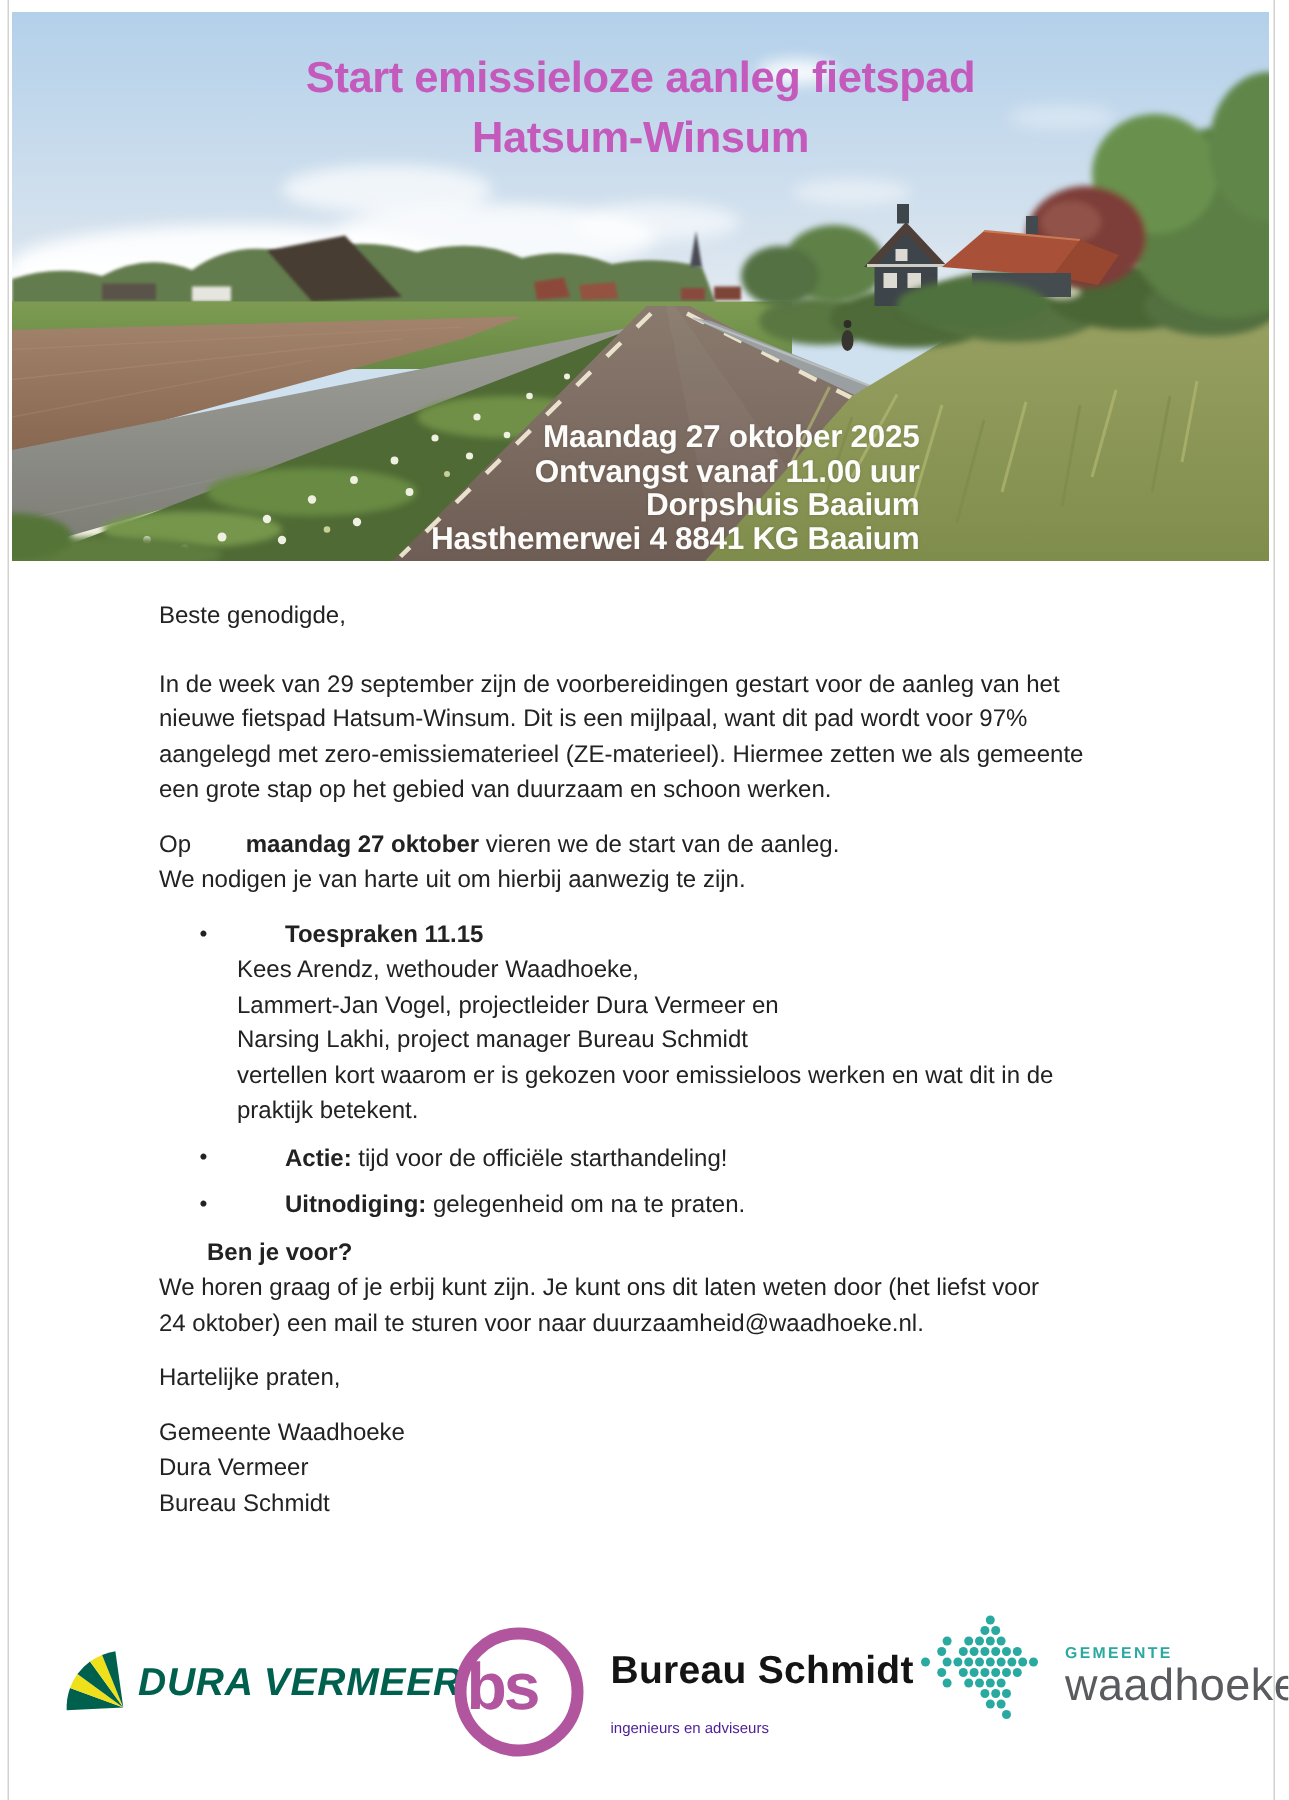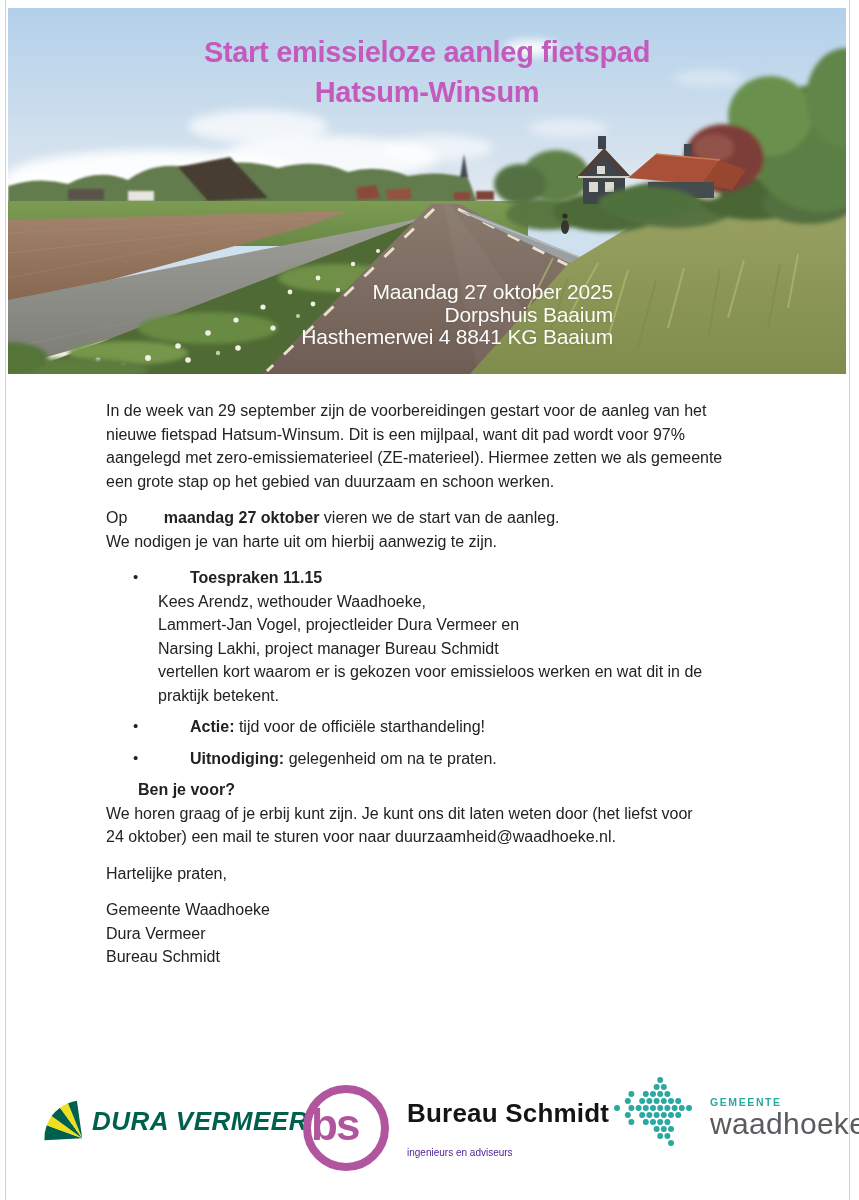--- a/index.html
+++ b/index.html
@@ -8,21 +8,21 @@
   .edge{position:absolute;top:0;width:1px;height:1200px;background:#d2d2d0;}
   .edge.left{left:5px;}
   .edge.right{left:849px;}
 
   
   .hero{position:absolute;left:8px;top:8px;width:838px;height:366px;overflow:hidden;background:#cfe0ef;}
   .hero svg{display:block;}
   .hero-title{position:absolute;left:0;right:0;top:24px;text-align:center;
               color:#c45abc;font-weight:bold;font-size:29px;line-height:40px;letter-spacing:-0.3px;}
   .hero-event{position:absolute;top:273px;right:233px;text-align:right;color:#fcfcfa;
-              font-weight:normal;font-size:21px;line-height:22.7px;letter-spacing:-0.2px;
+              font-weight:bold;font-size:21px;line-height:22.7px;letter-spacing:-0.2px;
               text-shadow:0 0 2px rgba(80,60,50,.25);}
 
   
   .letter{position:absolute;left:106px;top:399px;width:700px;font-size:16px;line-height:23.5px;}
   .letter b{font-weight:bold;margin-left:32px;}
   .blk{margin:0 0 13px 0;}
   .blk.sal{margin-bottom:22px;}
   .blk.li{margin-bottom:8px;position:relative;padding-left:52px;}
   .blk.li .dot{position:absolute;left:27px;top:-1px;font-size:15px;}
 
@@ -241,26 +241,28 @@
       </g>
     </svg>
 
     <div class="hero-title" style="color: rgb(196, 90, 188);">
       <div>Start emissieloze aanleg fietspad</div>
       <div>Hatsum-Winsum</div>
     </div>
 
     <div class="hero-event" style="color: rgb(252, 252, 250);">
       <div>Maandag 27 oktober 2025</div>
+      <div>Ontvangst vanaf 11.00 uur</div>
       <div>Dorpshuis Baaium</div>
       <div>Hasthemerwei 4 8841 KG Baaium</div>
     </div>
   </div>
 
   <div class="letter">
+      <div class="blk sal">Beste genodigde,</div>
       <div class="blk p">In de week van 29 september zijn de voorbereidingen gestart voor de aanleg van het<br>nieuwe fietspad Hatsum-Winsum. Dit is een mijlpaal, want dit pad wordt voor 97%<br>aangelegd met zero-emissiematerieel (ZE-materieel). Hiermee zetten we als gemeente<br>een grote stap op het gebied van duurzaam en schoon werken.</div>
       <div class="blk p">Op <b>maandag 27 oktober</b> vieren we de start van de aanleg.<br>We nodigen je van harte uit om hierbij aanwezig te zijn.</div>
       <div class="blk li"><span class="dot">•</span><b>Toespraken 11.15</b><br>Kees Arendz, wethouder Waadhoeke,<br>Lammert-Jan Vogel, projectleider Dura Vermeer en<br>Narsing Lakhi, project manager Bureau Schmidt<br>vertellen kort waarom er is gekozen voor emissieloos werken en wat dit in de<br>praktijk betekent.</div>
       <div class="blk li"><span class="dot">•</span><b>Actie:</b> tijd voor de officiële starthandeling!</div>
       <div class="blk li"><span class="dot">•</span><b>Uitnodiging:</b> gelegenheid om na te praten.</div>
       <div class="blk p"><b>Ben je voor?</b><br>We horen graag of je erbij kunt zijn. Je kunt ons dit laten weten door (het liefst voor<br>24 oktober) een mail te sturen voor naar duurzaamheid@waadhoeke.nl.</div>
       <div class="blk p">Hartelijke praten,</div>
       <div class="blk p">Gemeente Waadhoeke<br>Dura Vermeer<br>Bureau Schmidt</div>
     </div>
 

